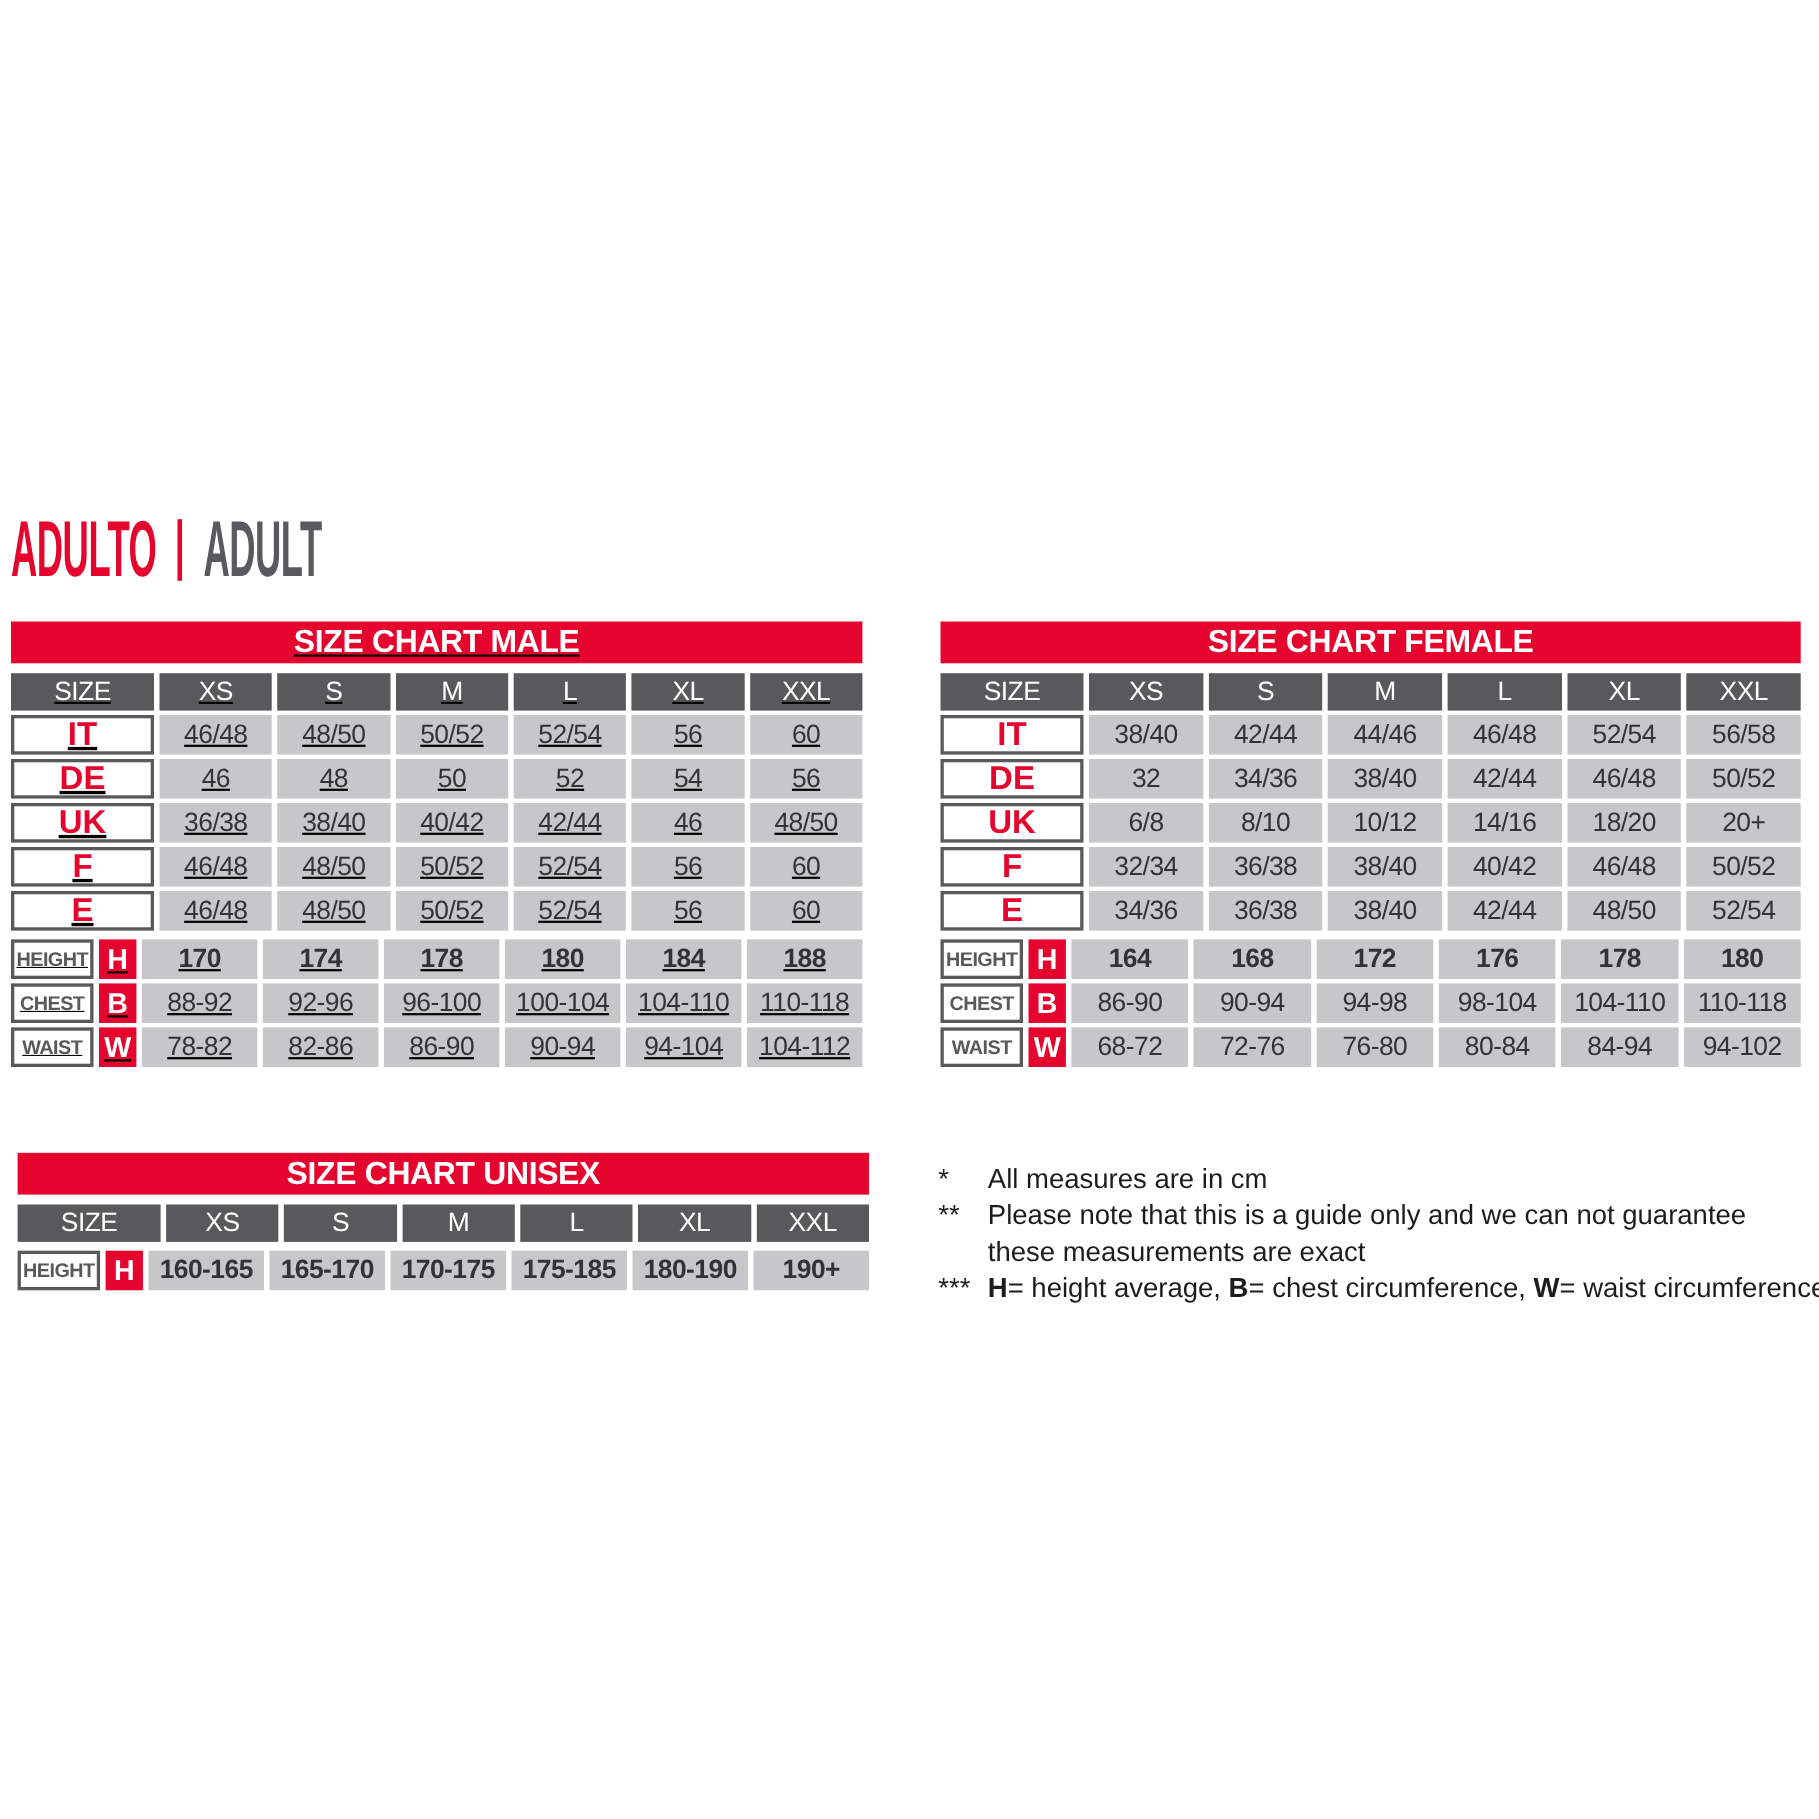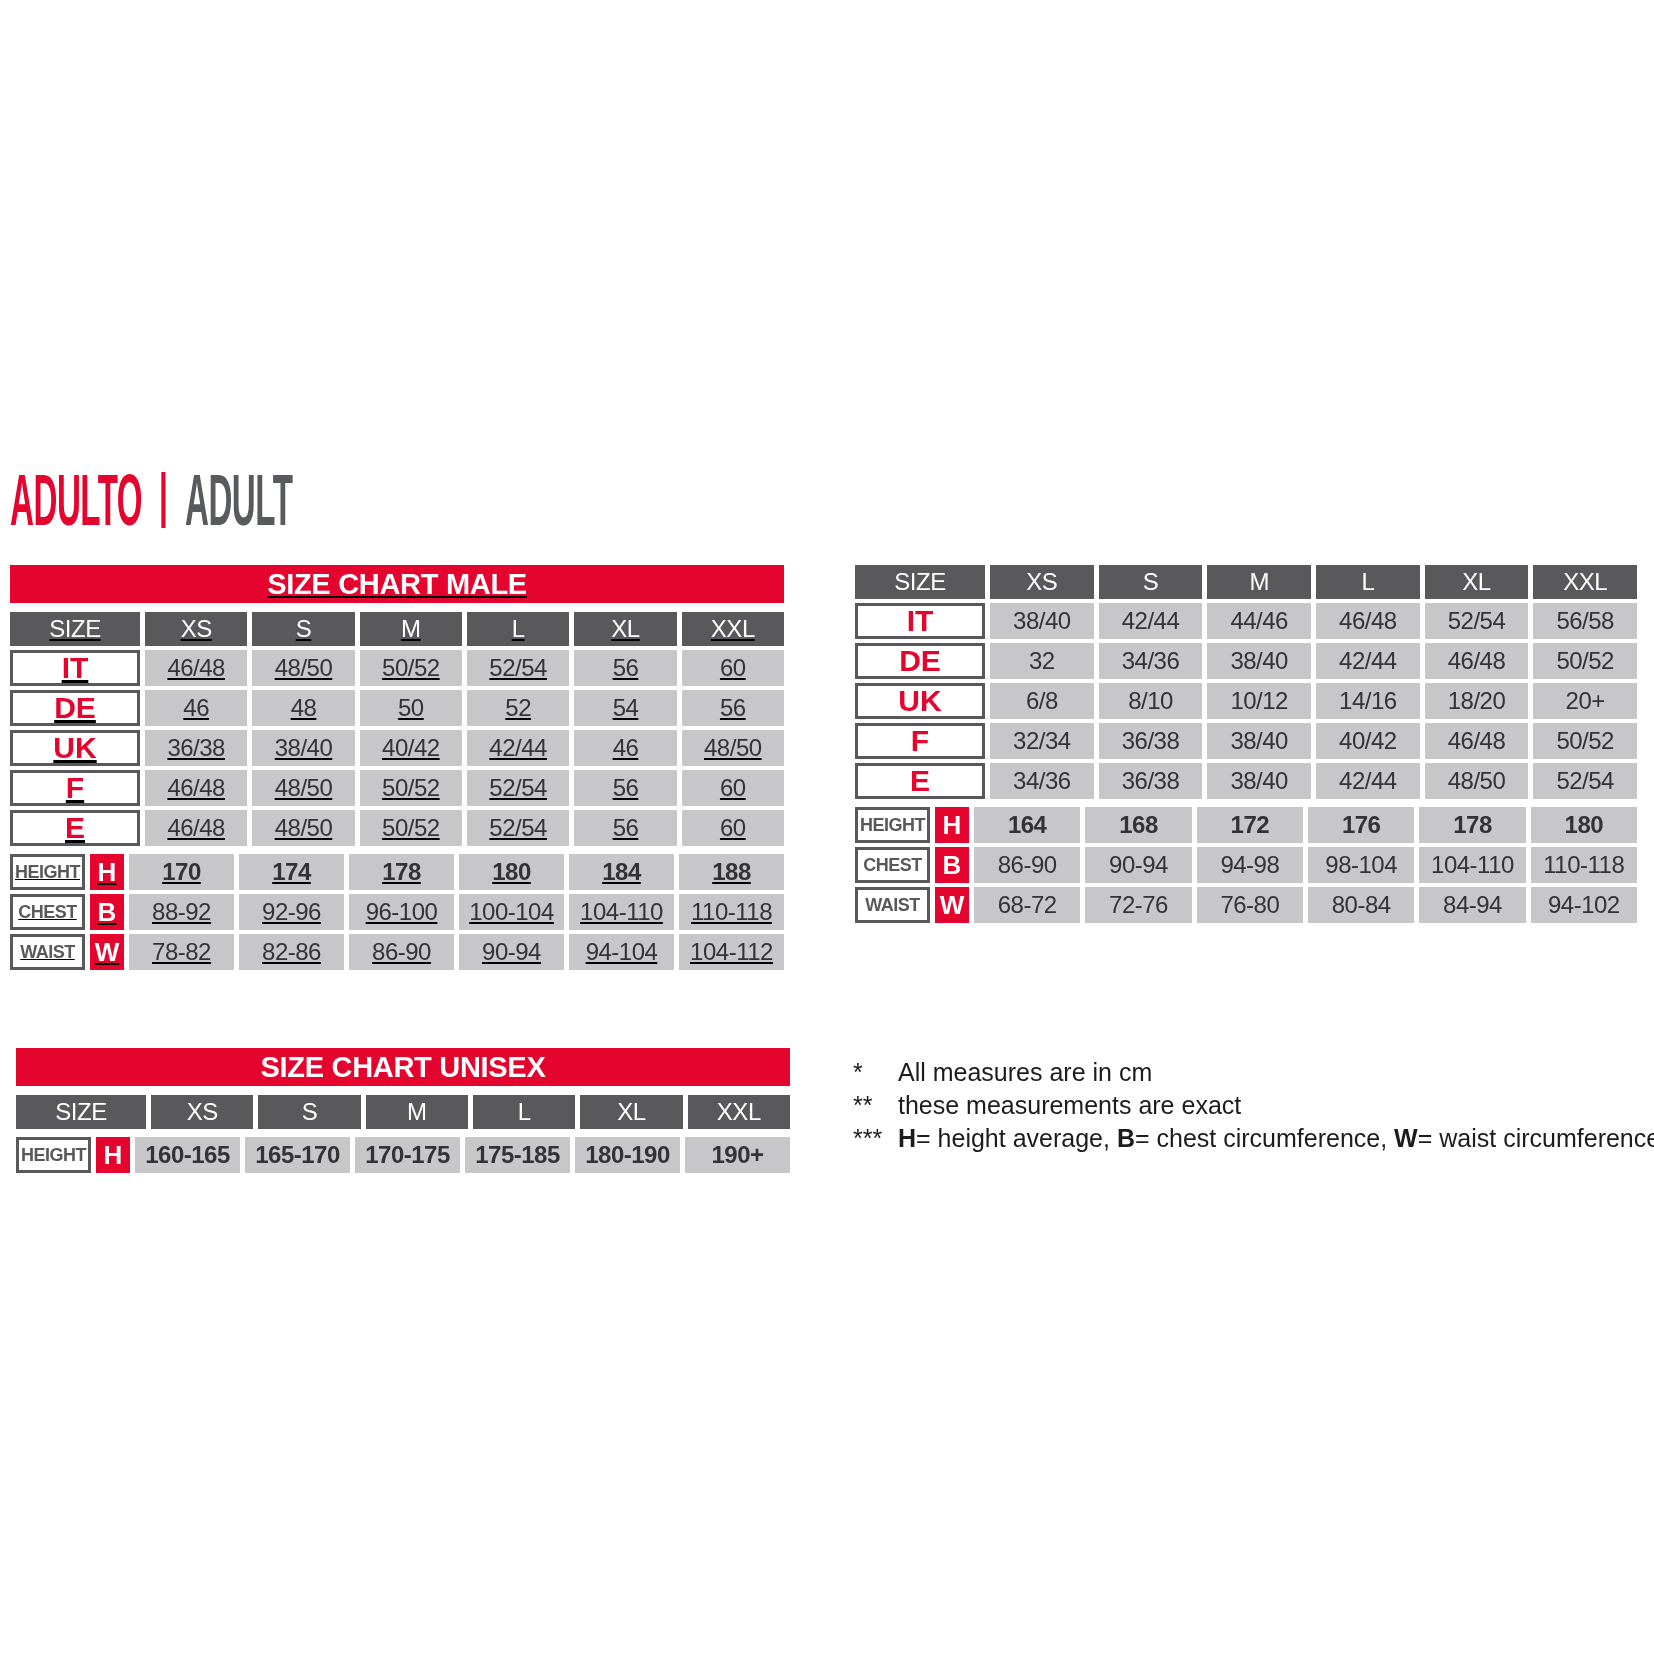--- a/index.html
+++ b/index.html
@@ -255,20 +255,21 @@
     <div class="cell">78-82</div>
     <div class="cell">82-86</div>
     <div class="cell">86-90</div>
     <div class="cell">90-94</div>
     <div class="cell">94-104</div>
     <div class="cell">104-112</div>
   </div>
 </div>
 
 <div id="female-table" class="chart-table">
+  <div class="titlebar">SIZE CHART FEMALE</div>
 
   <div class="row hdr">
     <div class="corner">SIZE</div>
     <div class="cell">XS</div>
     <div class="cell">S</div>
     <div class="cell">M</div>
     <div class="cell">L</div>
     <div class="cell">XL</div>
     <div class="cell">XXL</div>
   </div>
@@ -383,20 +384,21 @@
 </div>
 
 <div id="footnotes">
   <div class="fn">
     <span class="fn-marker">*</span>
     <span class="fn-text">All measures are in cm</span>
   </div>
   <div class="fn">
     <span class="fn-marker">**</span>
     <span class="fn-text">
+      <span class="fn-line">Please note that this is a guide only and we can not guarantee</span>
       <span class="fn-line">these measurements are exact</span>
     </span>
   </div>
   <div class="fn">
     <span class="fn-marker">***</span>
     <span class="fn-text fn-nowrap"><b>H</b><span>= height average, </span><b>B</b><span>= chest circumference, </span><b>W</b><span>= waist circumference</span></span>
   </div>
 </div>
 
 </body></html>

